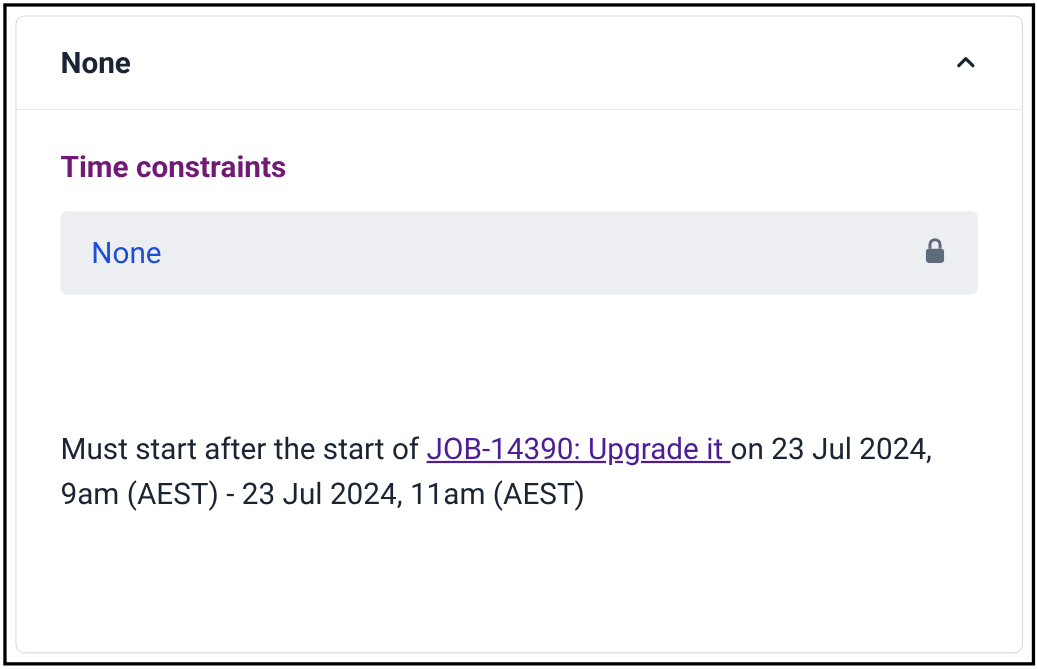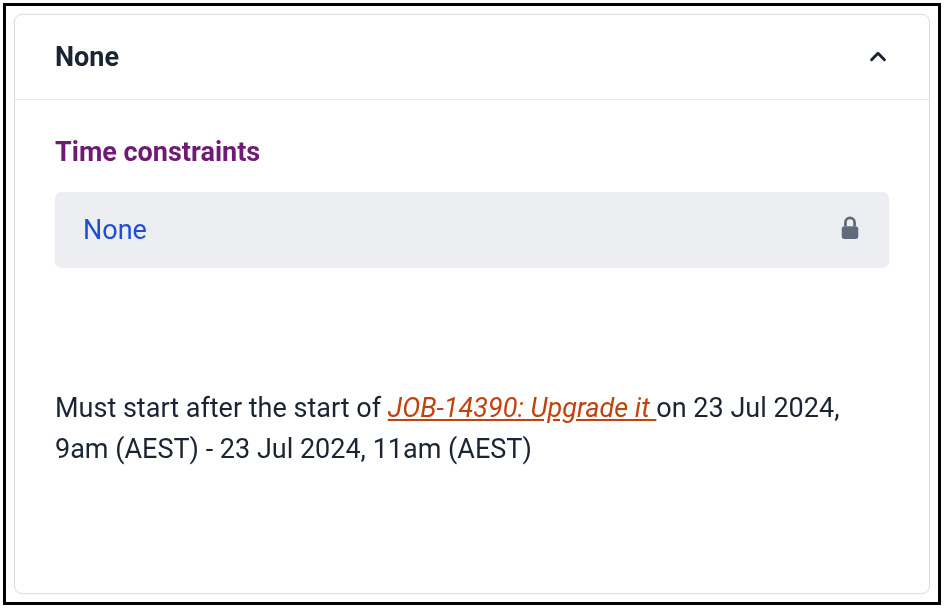--- a/index.html
+++ b/index.html
@@ -77,22 +77,21 @@
       height: 90px;
     }
     .dep-body {
       margin-top: 30px;
       font-size: 27px;
       color: #1a2433;
       line-height: 1.5;
     }
     .dep-link {
       text-decoration: underline;
-      color: #c2410c;
-      font-style: italic;
+      color: #4c1d95;
     }
   </style>
 </head>
 <body>
 
 <div class="outer-border">
   <div class="panel">
 
     <div class="panel-header">
       <div class="panel-title">None</div>

